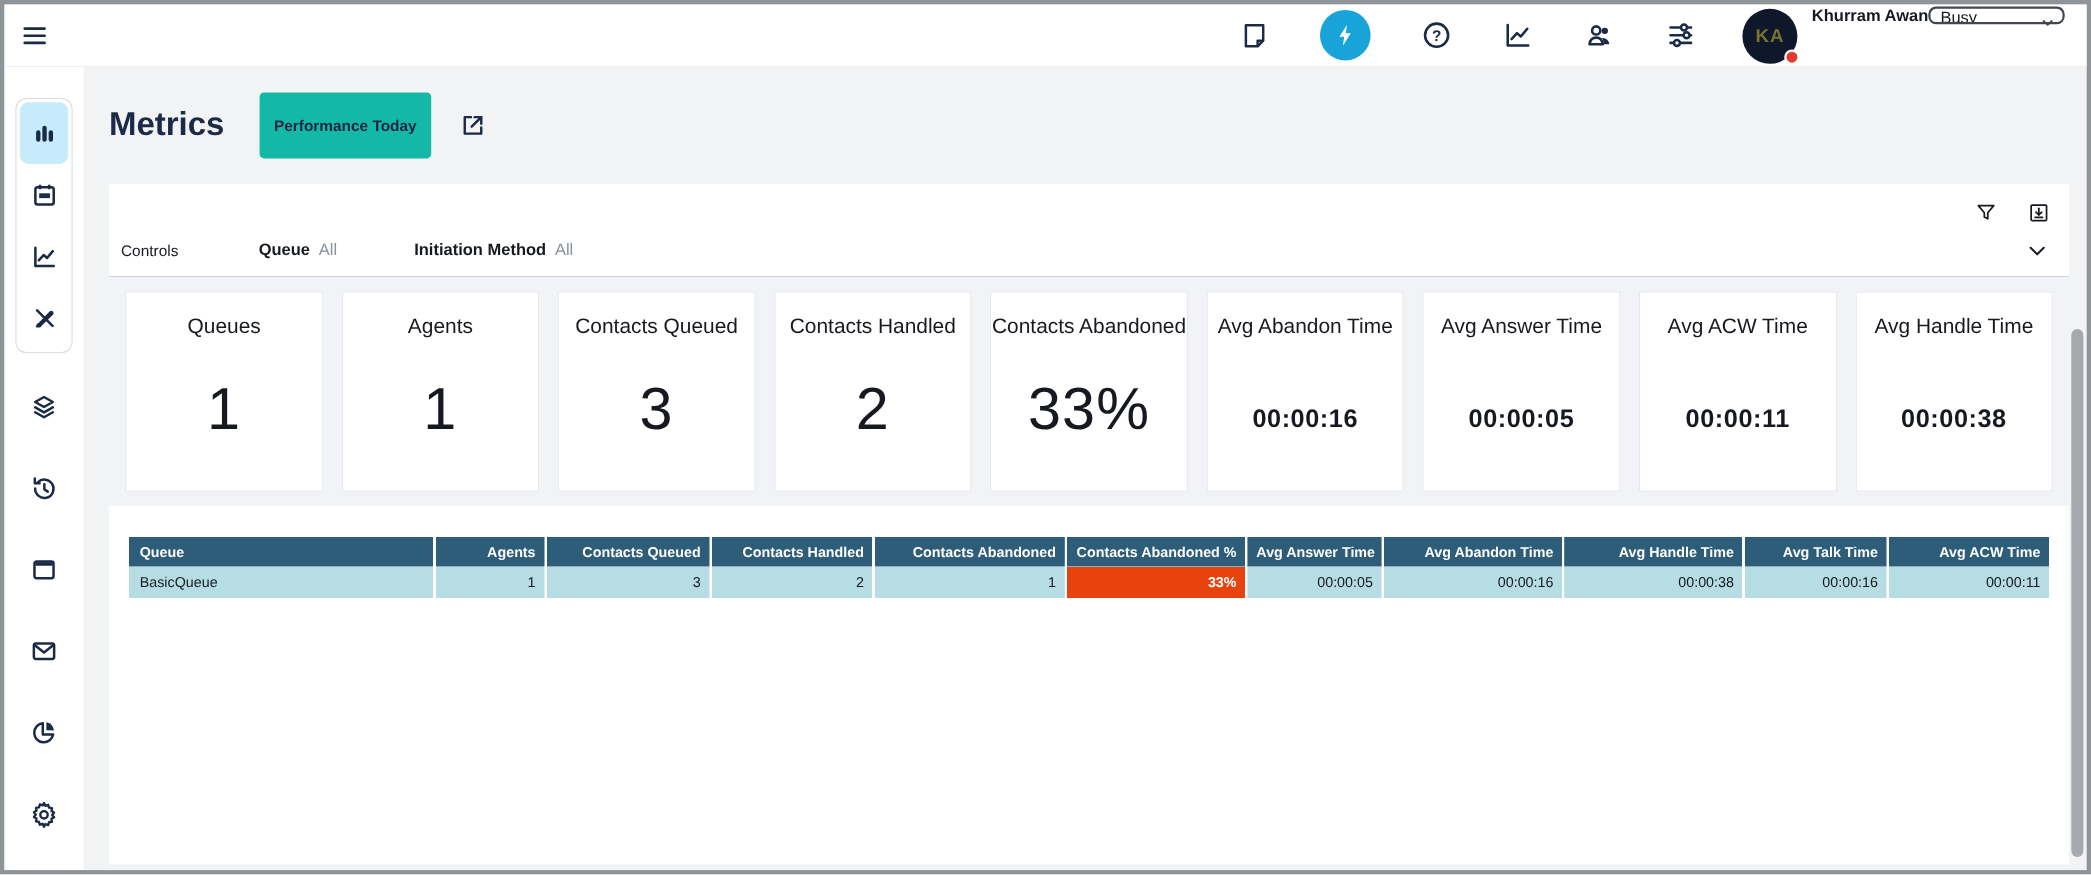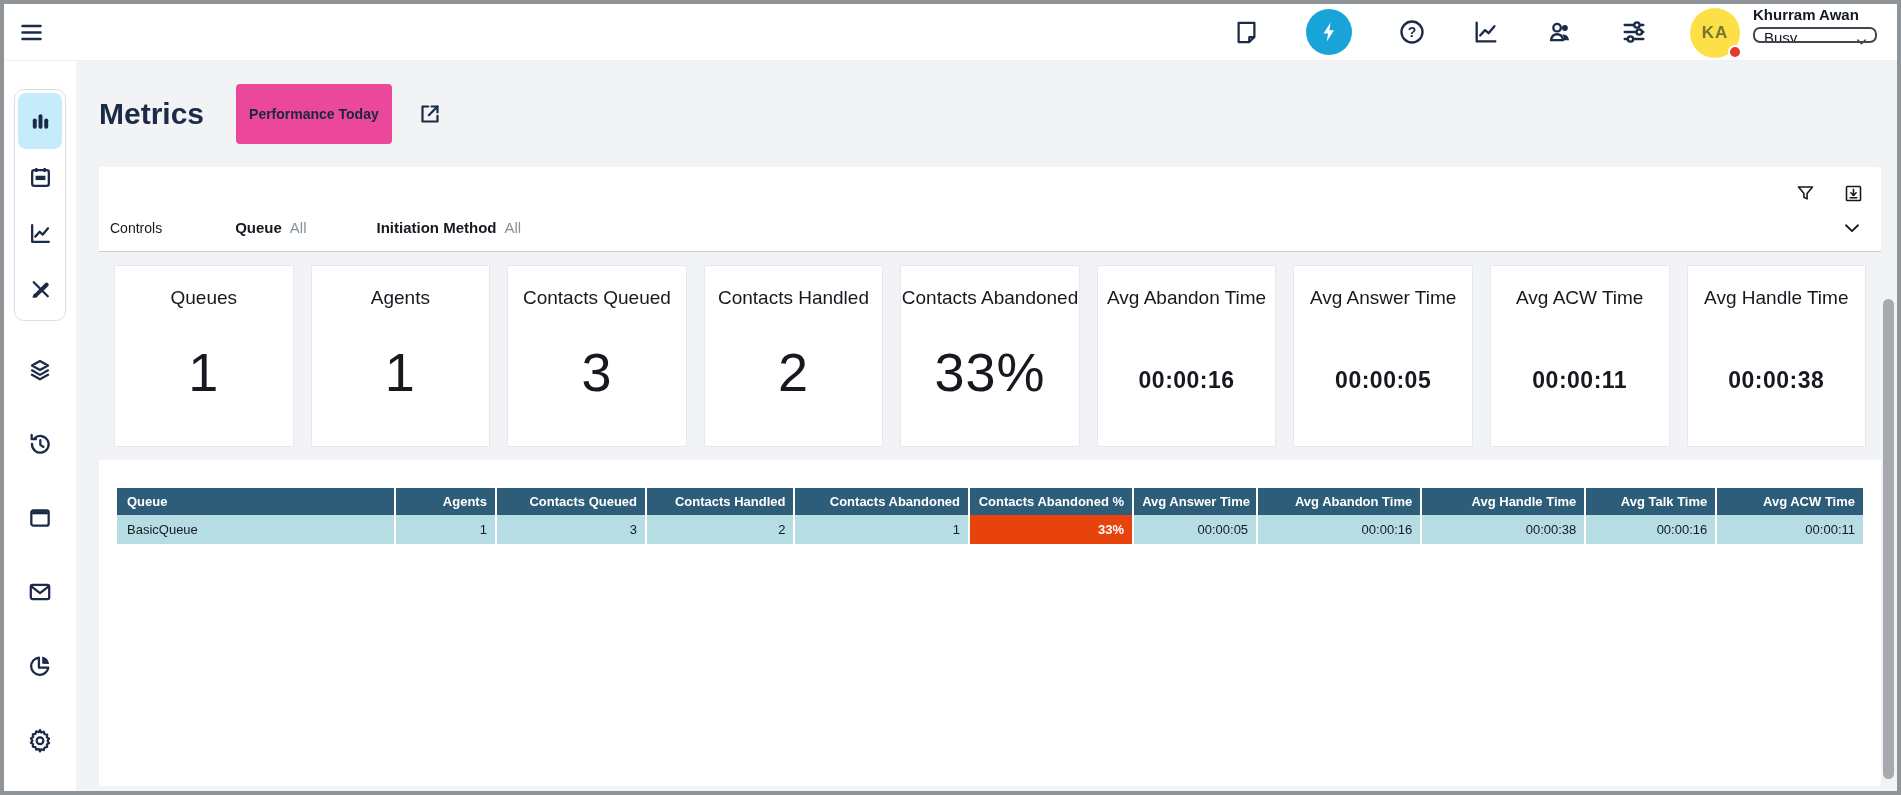--- a/index.html
+++ b/index.html
@@ -26,31 +26,31 @@
   }
   .icon-btn { display: flex; align-items: center; justify-content: center; background: none; border: none; cursor: pointer; }
   .topbar-right { margin-left: auto; display: flex; align-items: center; gap: 46px; }
   .bolt-circle {
     width: 46px; height: 46px; border-radius: 50%;
     background: #18a4d9; display: flex; align-items: center; justify-content: center;
   }
   .user-block { display: flex; align-items: flex-start; gap: 13px; margin-left: -4px; }
   .avatar {
     width: 50px; height: 50px; border-radius: 50%;
-    background: #fde047; color: #76762e;
+    background: #0f172a; color: #76762e;
     font-size: 17px; font-weight: 700; letter-spacing: 1px;
     display: flex; align-items: center; justify-content: center;
     position: relative; flex: none; margin-top: 2px;
   }
   .status-dot {
     position: absolute; right: -2px; bottom: -1px;
     width: 14px; height: 14px; border-radius: 50%;
     background: #e6392e; border: 2px solid #fff;
   }
-  .user-meta { display: flex; flex-direction: column; }
+  .user-meta { display: flex; flex-direction: row; }
   .user-name { font-size: 15px; font-weight: 700; margin-bottom: 4px; }
   .status-select-wrap { position: relative; }
   .status-select {
     appearance: none; -webkit-appearance: none;
     width: 124px; height: 16px;
     border: 2px solid #424650; border-radius: 7px;
     background: #fff; font-size: 15px; color: #16191f;
     padding: 0 26px 0 9px; font-family: "Liberation Sans", sans-serif;
   }
   .status-select-wrap .sel-chevron { position: absolute; right: 8px; top: 7px; pointer-events: none; }
@@ -68,21 +68,21 @@
   .nav-item.active { background: #c6ebfa; }
   .nav-extra { margin-top: 36px; display: flex; flex-direction: column; align-items: center; gap: 48px; }
   .nav-plain { cursor: pointer; display: flex; }
 
   .content { flex: 1; display: flex; flex-direction: column; padding: 0 16px 5px 23px; min-width: 0; }
 
   
   .page-header { height: 106px; flex: none; display: flex; align-items: center; }
   .page-title { font-size: 30px; font-weight: 700; color: #1b2a47; }
   .title-badge {
-    margin-left: 32px; background: #ec4899; color: #1b2640;
+    margin-left: 32px; background: #14b8a6; color: #1b2640;
     font-size: 14px; font-weight: 700;
     padding: 22px 13px; border-radius: 4px;
   }
   .open-external { margin-left: 26px; }
   .refresh-zone { margin-left: auto; display: flex; align-items: center; }
   .refresh-text { font-size: 16px; color: #16191f; }
   .refresh-text b { font-weight: 700; }
   .info-wrap { margin-left: 12px; display: flex; }
   .refresh-btn { margin-left: 38px; display: flex; }
 

